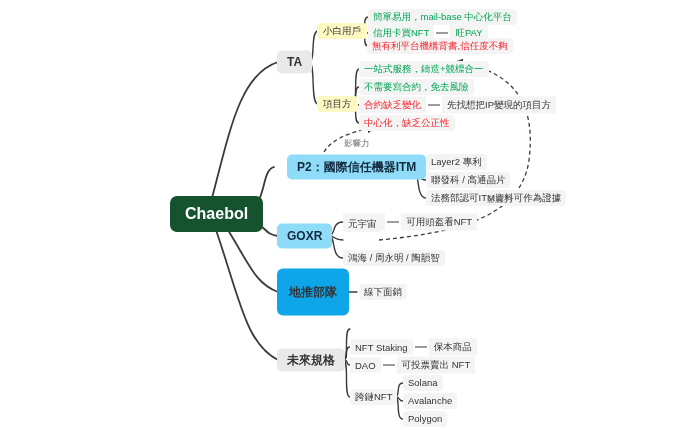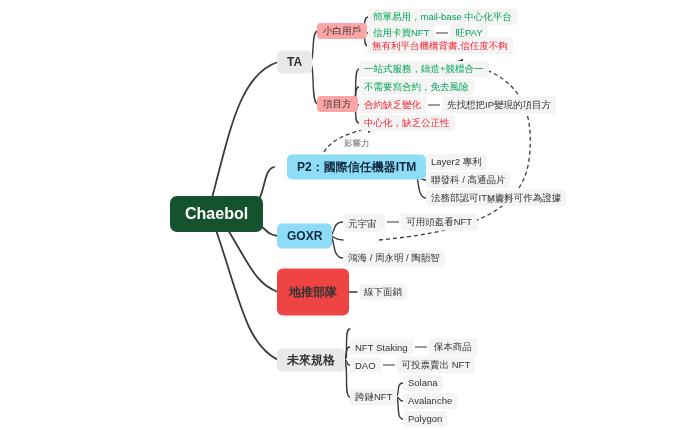--- a/index.html
+++ b/index.html
@@ -2,26 +2,26 @@
 <html><head>
 <meta charset="utf-8">
 <style>
   html,body{margin:0;padding:0;background:#fff;}
   #stage{position:relative;width:695px;height:430px;background:#fff;overflow:hidden;
          font-family:"Liberation Sans","DejaVu Sans",sans-serif;color:#333;}
   #edges{position:absolute;left:0;top:0;width:695px;height:430px;z-index:1;}
   .node{position:absolute;transform:translateY(-50%);white-space:nowrap;z-index:2;
         border-radius:4px;line-height:1.25;}
   .pill{background:#f4f4f4;font-size:9.5px;padding:2px 5px;color:#333;}
-  .lbl{background:#fca5a5;font-size:9.5px;padding:2px 6px;color:#333;}
+  .lbl{background:#fef9c3;font-size:9.5px;padding:2px 6px;color:#333;}
   .green{color:#00a455;}
   .red{color:#f5222d;}
   .main{background:#e9e9e9;font-size:12px;font-weight:bold;padding:4px 10px;border-radius:5px;color:#333;}
   .blue{background:#8edcf7;font-size:12px;font-weight:bold;padding:5px 10px;border-radius:5px;color:#132a3e;}
-  .yellow{background:#ef4444;font-size:12px;font-weight:bold;padding:16px 12px;border-radius:6px;color:#333;}
+  .yellow{background:#0ea5e9;font-size:12px;font-weight:bold;padding:16px 12px;border-radius:6px;color:#333;}
   .root{background:#14532d;color:#fff;font-size:16px;font-weight:bold;padding:8px 15px;border-radius:7px;}
   .row{position:absolute;transform:translateY(-50%);display:flex;align-items:center;z-index:2;}
   .row .pill{position:static;transform:none;}
   .hlink{width:12px;height:0;border-top:1.5px solid #3b3b3b;margin:0 2px;flex:none;}
   .tag{position:absolute;transform:translateY(-50%);font-size:8.5px;color:#666;z-index:2;}
 </style>
 </head>
 <body>
 
 <div id="stage">

